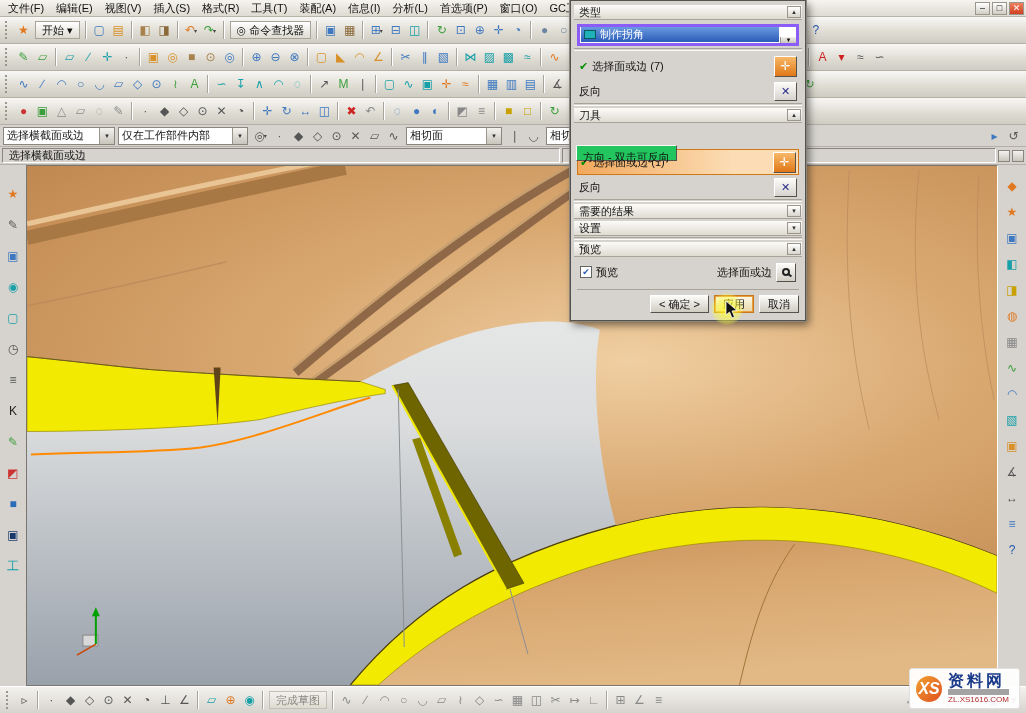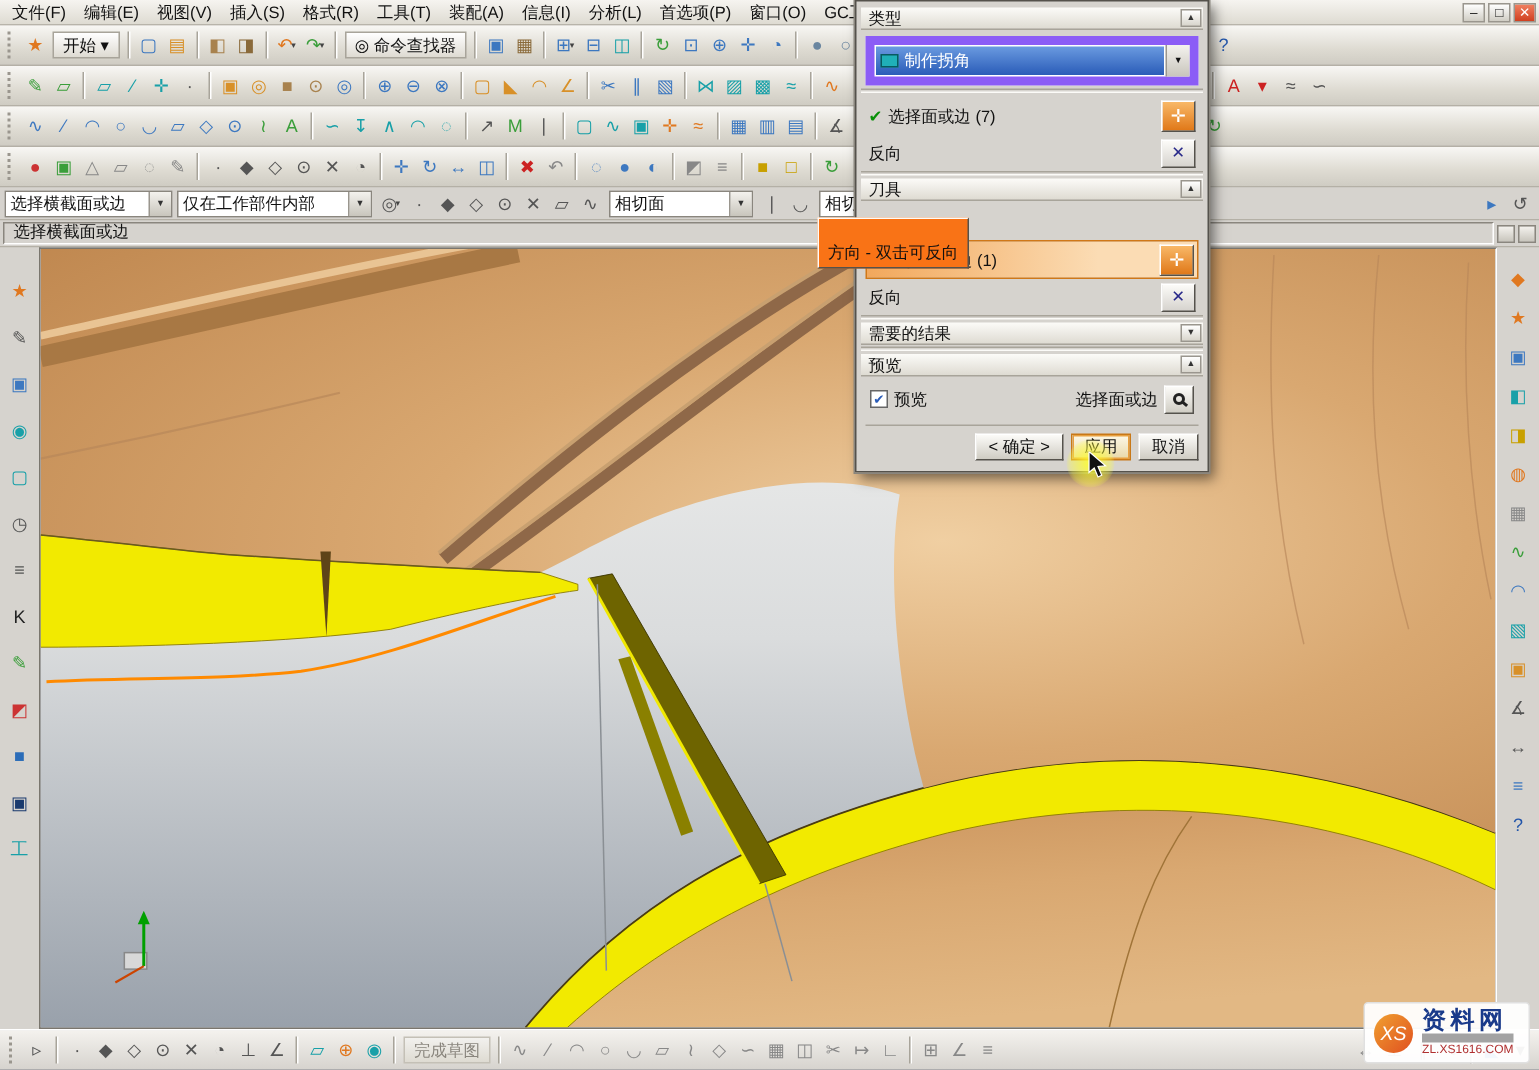--- a/index.html
+++ b/index.html
@@ -46,21 +46,21 @@
 .viewport svg.vp{position:absolute;inset:0;width:100%;height:100%;}
 
 
 .bottombar{height:27px;display:flex;align-items:center;background:linear-gradient(#f4f2ee,#d6d3ce);border-top:1px solid #fff;padding:0 3px;overflow:hidden;}
 
 
 .dialog{position:absolute;left:570px;top:0;width:236px;z-index:60;background:#d6d3ce;border:1px solid #55524c;outline:1px solid #8a867e;box-shadow:3px 4px 8px rgba(0,0,0,.5);padding:2px 3px 5px;}
 .sech{display:flex;align-items:center;height:15px;background:linear-gradient(#fcfbf8,#dedbd2);border-bottom:1px solid #a8a49a;padding:0 1px 0 5px;margin-top:2px;}
 .sech .sect{flex:1;}
 .arr{width:14px;height:12px;border:1px solid #9a968e;background:linear-gradient(#fff,#d8d5cc);font-size:7px;line-height:10px;text-align:center;color:#333;flex:none;}
-.typebox{display:flex;height:33px;margin:4px 3px 2px;border:6px solid #8b5cf6;background:#fff;}
+.typebox{display:flex;height:22px;margin:4px 3px 2px;border:3px solid #8b5cf6;background:#fff;align-items:flex-end;}
 .tsel{flex:1;display:flex;align-items:center;gap:4px;margin:1px;padding:0 3px;background:linear-gradient(#6a9ae0,#2a5cb8);color:#fff;overflow:hidden;white-space:nowrap;}
 .tico{width:12px;height:9px;background:#20b0b8;border:1px solid #085a60;flex:none;}
 .cbtn2{width:16px;background:linear-gradient(#f4f2ee,#c8c5bc);border-left:1px solid #9a968e;font-size:6px;display:flex;align-items:center;justify-content:center;flex:none;}
 .dsep{height:3px;border-top:1px solid #a8a49a;border-bottom:1px solid #fcfbf8;margin:1px 0;}
 .selrow{display:flex;align-items:center;gap:4px;height:26px;margin:2px 3px;padding:0 2px;}
 .selrow.active{margin-top:26px;background:linear-gradient(90deg,#f2a85c,#fbdcb4 70%);border:1px solid #d07818;}
 .chk{color:#089008;font-size:11px;flex:none;}
 .seltext{flex:1;white-space:nowrap;overflow:hidden;}
 .selbtn{width:23px;height:21px;border:1px solid;border-color:#fff #55524c #55524c #fff;background:linear-gradient(#f8b868,#e07818);color:#fff;font-size:12px;line-height:19px;text-align:center;flex:none;}
 .revrow{display:flex;align-items:center;height:20px;margin:1px 3px 2px;padding:0 2px;}
@@ -72,25 +72,25 @@
 .magbtn{width:20px;height:19px;border:1px solid;border-color:#fff #55524c #55524c #fff;background:linear-gradient(#fcfbf8,#d0cdc4);display:flex;align-items:center;justify-content:center;flex:none;}
 .mag{width:8px;height:8px;border:2px solid #222;border-radius:50%;position:relative;}
 .mag::after{content:"";position:absolute;width:5px;height:2px;background:#222;right:-4px;bottom:-2px;transform:rotate(40deg);}
 .btnrow{display:flex;justify-content:flex-end;gap:5px;margin:6px 3px 2px;border-top:1px solid #a8a49a;padding-top:5px;}
 .dbtn{height:18px;border:1px solid;border-color:#fff #55524c #55524c #fff;background:linear-gradient(#fcfbf8,#cfccc3);padding:0 8px;line-height:16px;text-align:center;white-space:nowrap;}
 .dbtn.apply{border:1px solid #c87818;box-shadow:0 0 0 1px #e8a040 inset;background:linear-gradient(#fdf8e8,#e8d8a8);}
 .cursor-glow{position:absolute;left:140px;top:292px;width:32px;height:32px;border-radius:50%;background:radial-gradient(circle,rgba(255,255,40,.9),rgba(255,255,60,.35) 60%,rgba(255,255,80,0) 75%);z-index:5;pointer-events:none;}
 .cursor{position:absolute;left:154px;top:300px;z-index:6;}
 
 
-.hintbox{position:absolute;left:545px;top:145px;z-index:80;height:16px;line-height:14px;padding:16px 6px;background:#f97316;border:1px solid;border-color:#fcfbf8 #55524c #55524c #fcfbf8;white-space:nowrap;}
+.hintbox{position:absolute;left:576px;top:145px;z-index:80;height:16px;line-height:14px;padding:4px 6px;background:#22c55e;border:1px solid;border-color:#fcfbf8 #55524c #55524c #fcfbf8;white-space:nowrap;}
 
 
 .watermark{position:absolute;right:6px;bottom:4px;z-index:90;display:flex;align-items:center;gap:6px;background:rgba(255,255,255,.94);border:1px solid #e0e0e0;border-radius:3px;padding:3px 10px 3px 6px;}
-.wm-logo{width:26px;height:26px;border-radius:50%;background:linear-gradient(135deg,#f0a030,#e05020);color:#fff;font-style:italic;font-weight:normal;font-size:13px;display:flex;align-items:center;justify-content:center;flex:none;}
+.wm-logo{width:26px;height:26px;border-radius:50%;background:linear-gradient(135deg,#f0a030,#e05020);color:#fff;font-style:italic;font-weight:bold;font-size:16px;display:flex;align-items:center;justify-content:center;flex:none;}
 .wm-name{display:block;color:#1a3a8a;font-weight:bold;font-size:16px;letter-spacing:3px;line-height:17px;}
 .wm-url{display:block;font-size:8px;color:#b03030;border-top:6px solid #a3a3a3;line-height:10px;}
 </style>
 </head>
 <body>
 
 <div class="app">
 
   <div class="menubar">
     <span style="display:flex;align-items:flex-start;">
@@ -551,20 +551,24 @@
     <div class="revrow">
       <span class="rlbl">反向</span>
       <span class="revbtn">✕</span>
     </div>
     <div class="dsep"></div>
 
     <div class="sech">
       <span class="sect">需要的结果</span>
       <span class="arr">▾</span>
     </div>
+    <div class="sech">
+      <span class="sect">设置</span>
+      <span class="arr">▾</span>
+    </div>
     <div class="dsep"></div>
 
     <div class="sech">
       <span class="sect">预览</span>
       <span class="arr">▴</span>
     </div>
     <div class="prevrow">
       <span class="cb">✔</span>
       <span>预览</span>
       <span class="prevspacer"></span>

